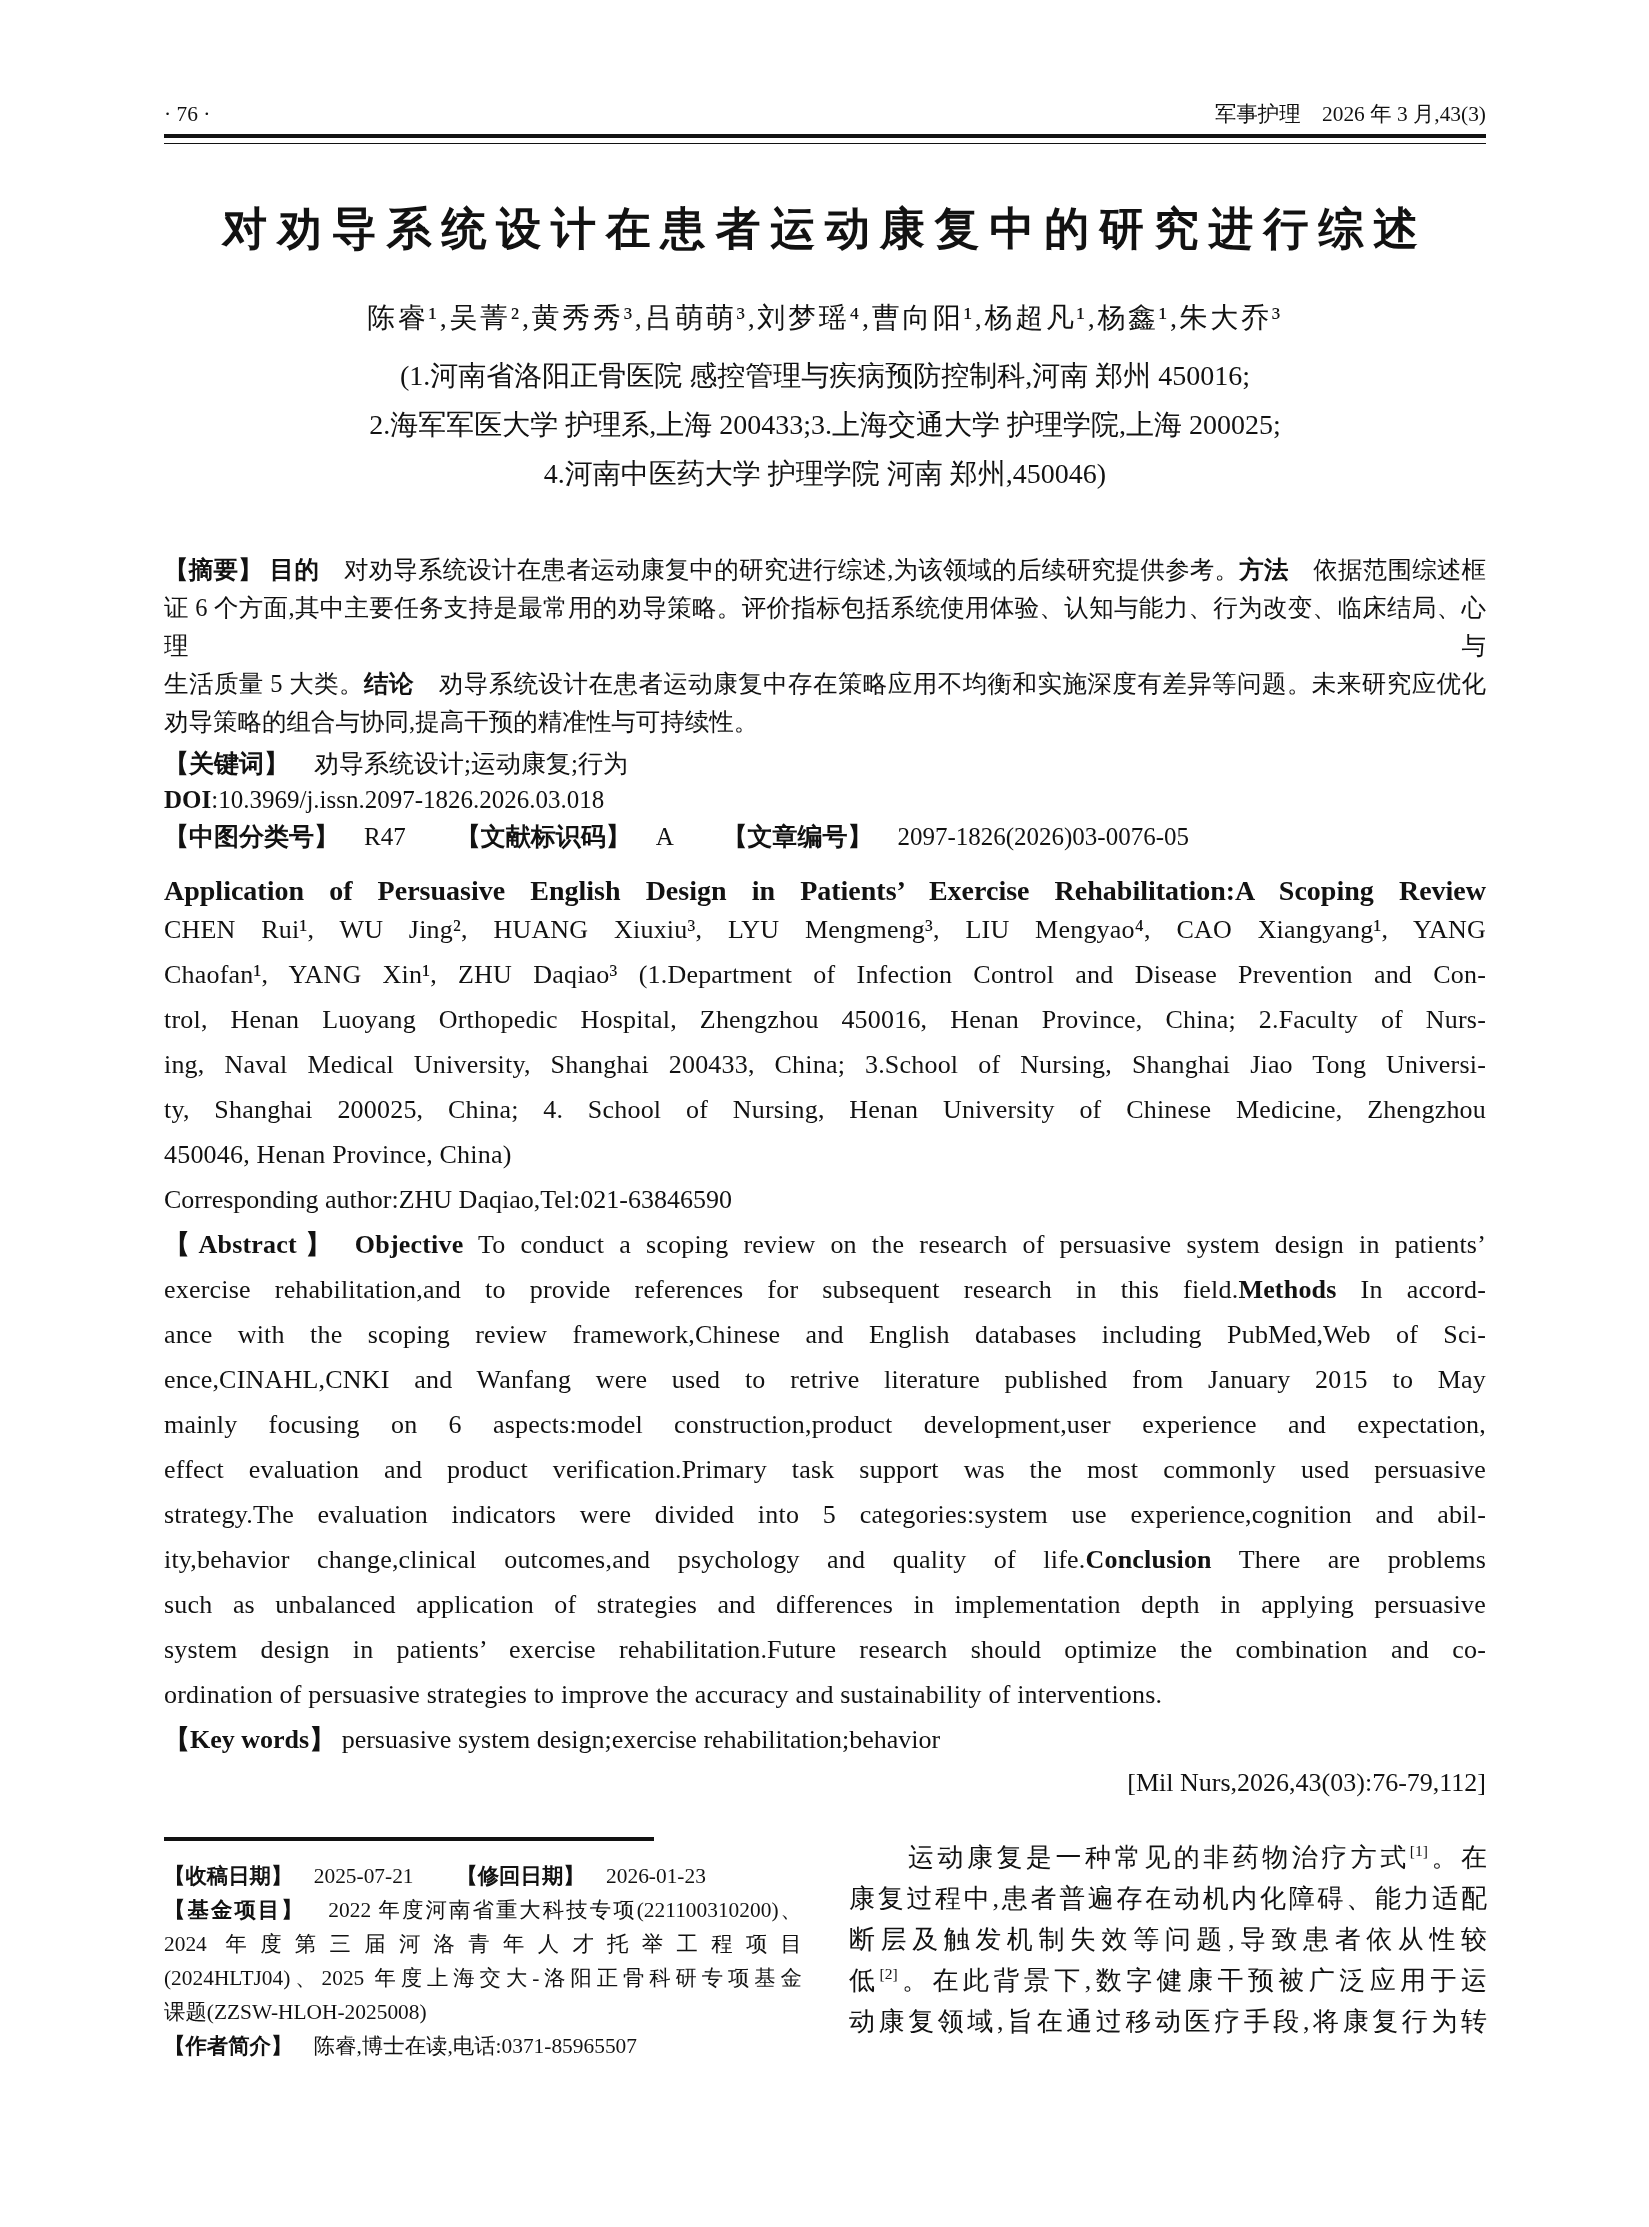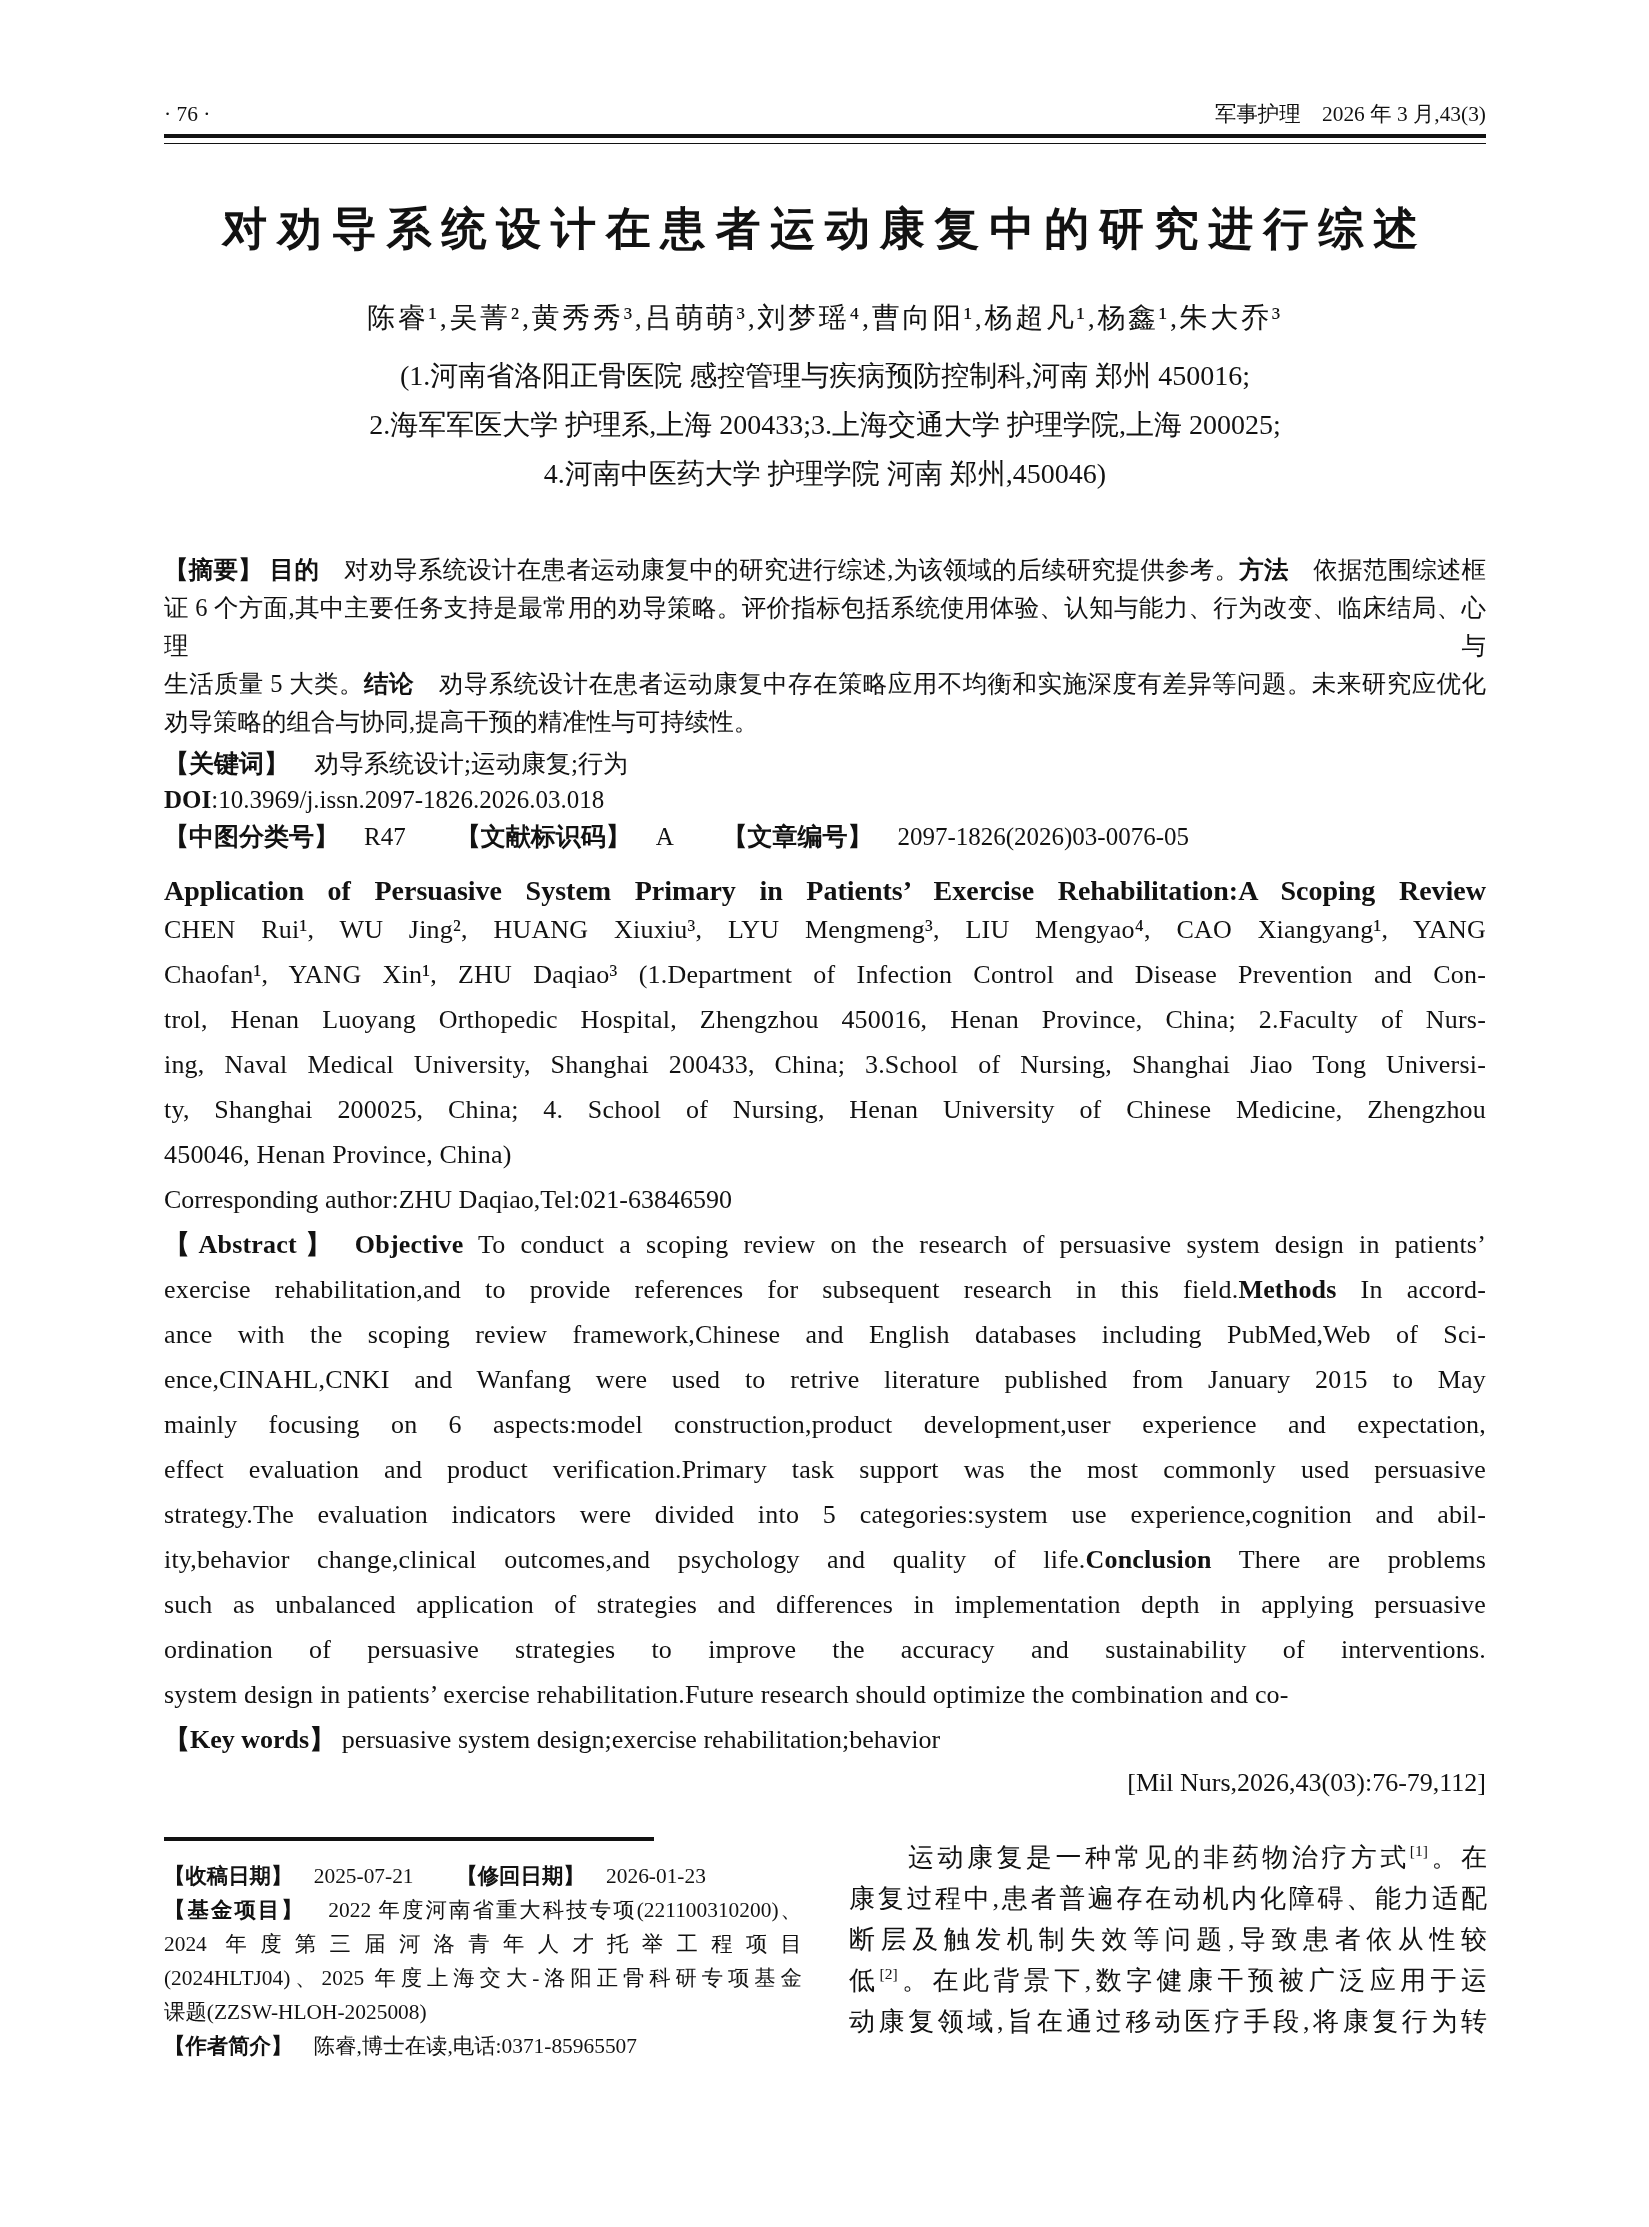--- a/index.html
+++ b/index.html
@@ -80,21 +80,21 @@
         <div class="line"><span class="b h">【关键词】</span><span>　劝导系统设计;运动康复;行为</span></div>
       </div>
     <div class="metaline">
         <div class="line"><span class="b">DOI</span><span>:10.3969/j.issn.2097-1826.2026.03.018</span></div>
       </div>
     <div class="metaline">
         <div class="line"><span class="b h">【中图分类号】</span><span>　R47　　</span><span class="b h">【文献标识码】</span><span>　A　　</span><span class="b h">【文章编号】</span><span>　2097-1826(2026)03-0076-05</span></div>
       </div>
   </div>
 
-  <div class="title-en">Application of Persuasive System Primary in Patients’ Exercise Rehabilitation:A Scoping Review</div>
+  <div class="title-en">Application of Persuasive English Design in Patients’ Exercise Rehabilitation:A Scoping Review</div>
 
   <div class="en just lastauto">
       <div class="line"><span>CHEN Rui¹, WU Jing², HUANG Xiuxiu³, LYU Mengmeng³, LIU Mengyao⁴, CAO Xiangyang¹, YANG</span></div>
       <div class="line"><span>Chaofan¹, YANG Xin¹, ZHU Daqiao³ (1.Department of Infection Control and Disease Prevention and Con-</span></div>
       <div class="line"><span>trol, Henan Luoyang Orthopedic Hospital, Zhengzhou 450016, Henan Province, China; 2.Faculty of Nurs-</span></div>
       <div class="line"><span>ing, Naval Medical University, Shanghai 200433, China; 3.School of Nursing, Shanghai Jiao Tong Universi-</span></div>
       <div class="line"><span>ty, Shanghai 200025, China; 4. School of Nursing, Henan University of Chinese Medicine, Zhengzhou</span></div>
       <div class="line"><span>450046, Henan Province, China)</span></div>
     </div>
 
@@ -105,22 +105,22 @@
   <div class="en just lastauto">
       <div class="line"><span class="b">【Abstract】 Objective</span><span>  To conduct a scoping review on the research of persuasive system design in patients’</span></div>
       <div class="line"><span>exercise rehabilitation,and to provide references for subsequent research in this field.</span><span class="b">Methods</span><span>  In accord-</span></div>
       <div class="line"><span>ance with the scoping review framework,Chinese and English databases including PubMed,Web of Sci-</span></div>
       <div class="line"><span>ence,CINAHL,CNKI and Wanfang were used to retrive literature published from January 2015 to May</span></div>
       <div class="line"><span>mainly focusing on 6 aspects:model construction,product development,user experience and expectation,</span></div>
       <div class="line"><span>effect evaluation and product verification.Primary task support was the most commonly used persuasive</span></div>
       <div class="line"><span>strategy.The evaluation indicators were divided into 5 categories:system use experience,cognition and abil-</span></div>
       <div class="line"><span>ity,behavior change,clinical outcomes,and psychology and quality of life.</span><span class="b">Conclusion</span><span>  There are problems</span></div>
       <div class="line"><span>such as unbalanced application of strategies and differences in implementation depth in applying persuasive</span></div>
+      <div class="line"><span>system design in patients’ exercise rehabilitation.Future research should optimize the combination and co-</span></div>
       <div class="line"><span>ordination of persuasive strategies to improve the accuracy and sustainability of interventions.</span></div>
-      <div class="line"><span>system design in patients’ exercise rehabilitation.Future research should optimize the combination and co-</span></div>
     </div>
 
   <div class="enline">
       <div class="line"><span class="b">【Key words】</span><span> persuasive system design;exercise rehabilitation;behavior</span></div>
     </div>
 
   <div class="citation">[Mil Nurs,2026,43(03):76-79,112]</div>
 
   <div class="bottom">
     <div class="fncol">

